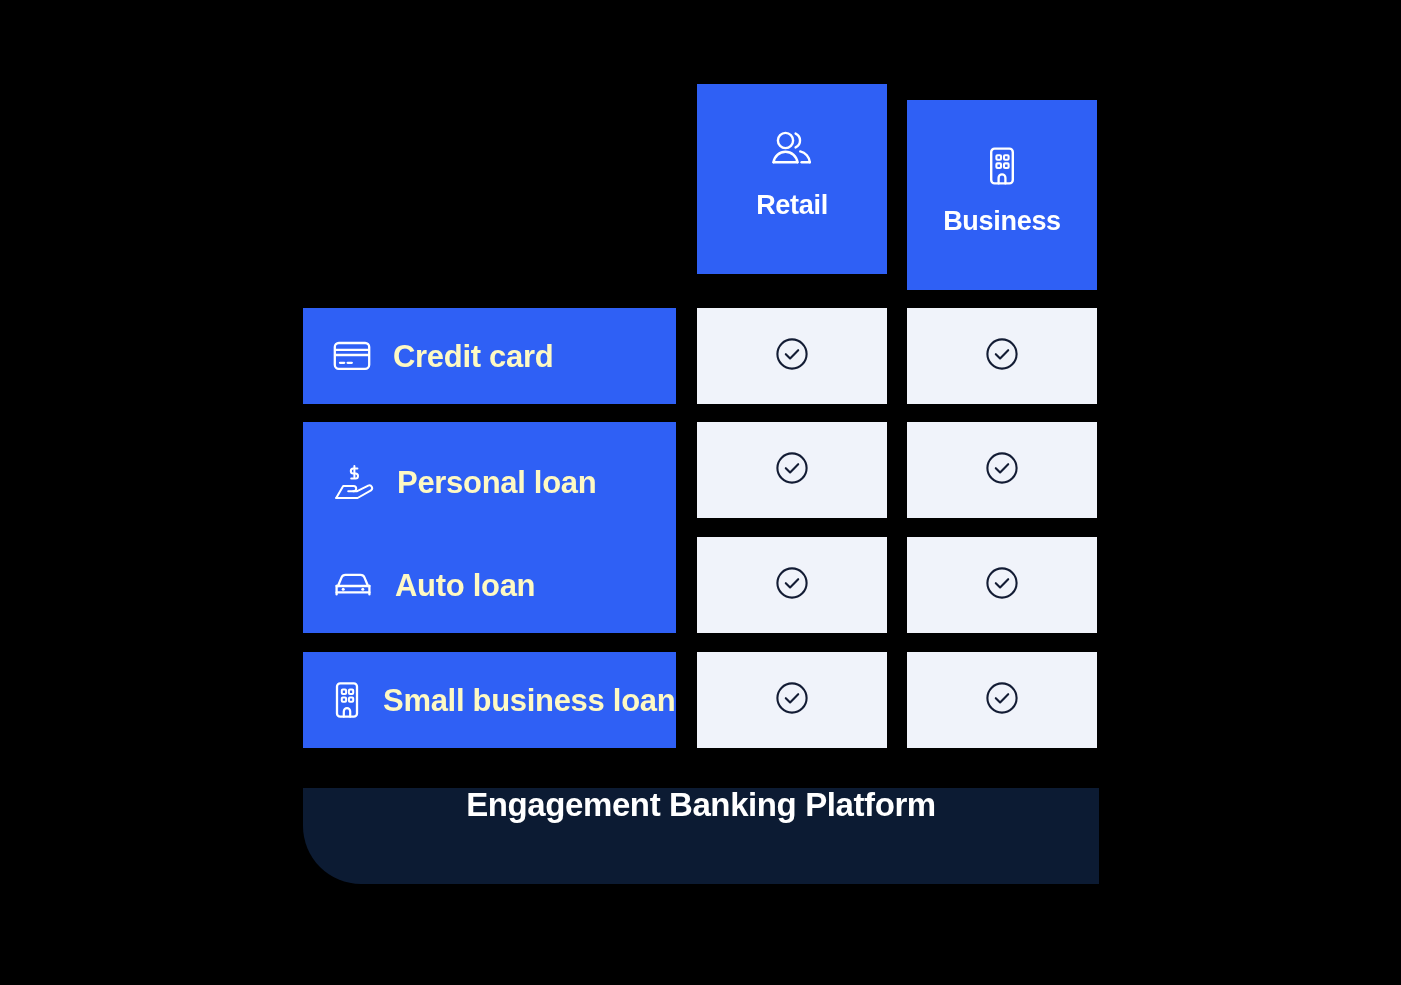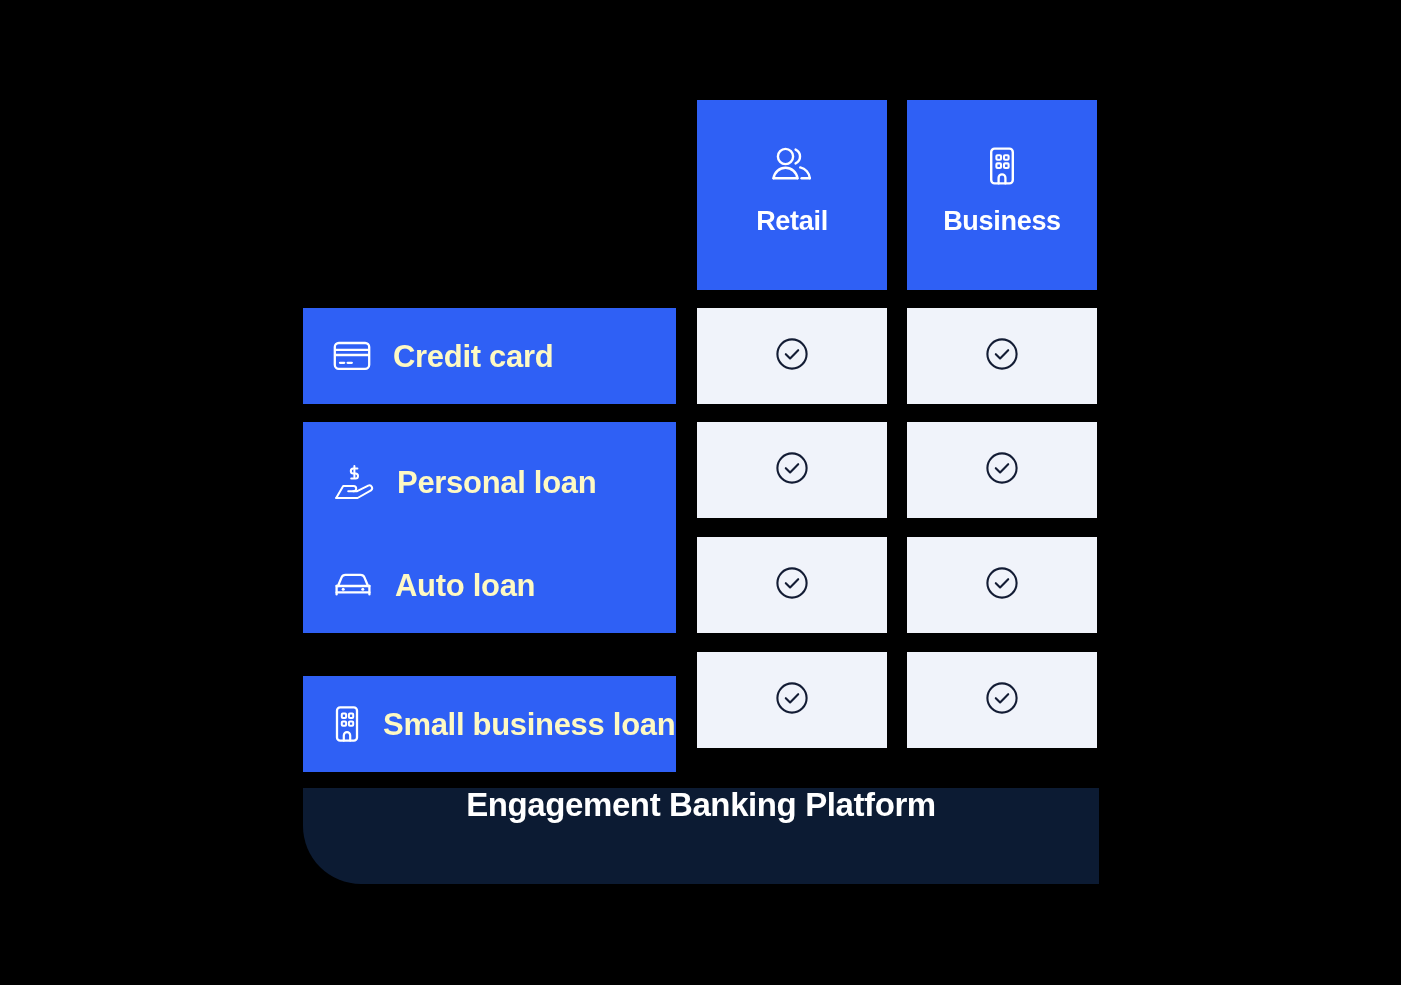--- a/index.html
+++ b/index.html
@@ -91,21 +91,21 @@
     letter-spacing: -0.4px;
     line-height: 1;
     font-family: "Liberation Sans", sans-serif;
   }
 </style>
 </head>
 <body>
 
 <div id="stage">
 
-  <div class="abs header-cell" style="left:697px; top:100px; width:190px; height:190px;">
+  <div class="abs header-cell" style="left:697px; top:84px; width:190px; height:190px;">
     <span class="hdr-icon">
       <svg width="42" height="40" viewBox="0 0 42 40" fill="none" xmlns="http://www.w3.org/2000/svg">
         <circle cx="14.5" cy="10.5" r="7.6" stroke="#ffffff" stroke-width="2.4"></circle>
         <path d="M24.6 3.6a7.6 7.6 0 0 1 0 13.8" stroke="#ffffff" stroke-width="2.4" stroke-linecap="round"></path>
         <path d="M2.6 32.2a12 12 0 0 1 23.8 0" stroke="#ffffff" stroke-width="2.4" stroke-linecap="round"></path>
         <path d="M2.6 32.2h23.8" stroke="#ffffff" stroke-width="2.4" stroke-linecap="round"></path>
         <path d="M29.2 21.4a12 12 0 0 1 9.6 10.8" stroke="#ffffff" stroke-width="2.4" stroke-linecap="round"></path>
         <path d="M30.6 32.2h8.2" stroke="#ffffff" stroke-width="2.4" stroke-linecap="round"></path>
       </svg>
     </span>
@@ -214,21 +214,21 @@
 
   <div class="abs check-cell" style="left:907px; top:537px; width:190px; height:96px;">
     <span>
       <svg width="34" height="34" viewBox="0 0 34 34" fill="none" xmlns="http://www.w3.org/2000/svg">
         <circle cx="17" cy="17" r="14.6" stroke="#131c34" stroke-width="2.1"></circle>
         <path d="M10.8 17.2l4.3 4.3 8.1-8.3" stroke="#131c34" stroke-width="2.1" stroke-linecap="round" stroke-linejoin="round"></path>
       </svg>
     </span>
   </div>
 
-  <div class="abs row-label" style="left:303px; top:676px; width:373px; height:96px;">
+  <div class="abs row-label" style="left:303px; top:652px; width:373px; height:96px;">
     <span class="row-icon">
       <svg width="28" height="38" viewBox="0 0 28 38" fill="none" xmlns="http://www.w3.org/2000/svg">
         <rect x="4.0" y="2.4" width="20.0" height="33.2" rx="3.2" stroke="#ffffff" stroke-width="2.3"></rect>
         <rect x="8.8" y="8.6" width="4.3" height="4.3" rx="1.0" stroke="#ffffff" stroke-width="2.0"></rect>
         <rect x="15.9" y="8.6" width="4.3" height="4.3" rx="1.0" stroke="#ffffff" stroke-width="2.0"></rect>
         <rect x="8.8" y="16.4" width="4.3" height="4.3" rx="1.0" stroke="#ffffff" stroke-width="2.0"></rect>
         <rect x="15.9" y="16.4" width="4.3" height="4.3" rx="1.0" stroke="#ffffff" stroke-width="2.0"></rect>
         <path d="M10.8 35.6v-5.2a3.2 3.2 0 0 1 6.4 0v5.2" stroke="#ffffff" stroke-width="2.2" stroke-linecap="round"></path>
       </svg>
     </span>

